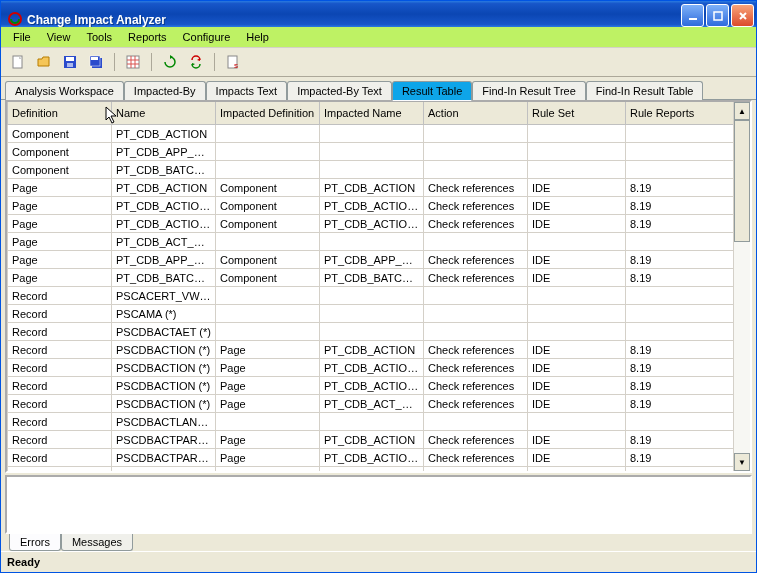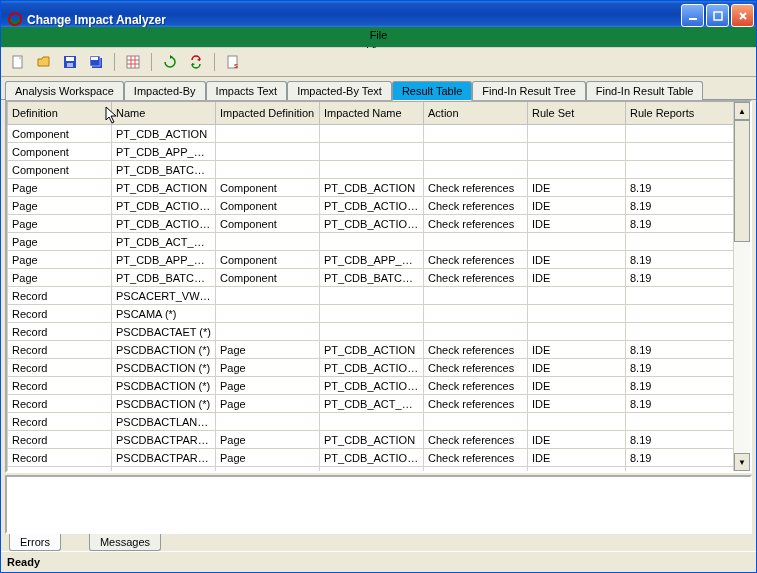--- a/index.html
+++ b/index.html
@@ -5,21 +5,21 @@
   html,body{margin:0;padding:0;font-family:Tahoma,Verdana,sans-serif;font-size:11px;color:#000;background:#ece9d8;}
   .window{width:757px;height:573px;box-sizing:border-box;border:1px solid #0054e3;background:#ece9d8;display:flex;flex-direction:column;}
   
   .titlebar{height:26px;background:linear-gradient(to bottom,#2a7ae0 0%,#1756c9 10%,#0b46b3 50%,#1756c9 90%,#2a7ae0 100%);display:flex;align-items:flex-end;color:white;font-weight:bold;padding:0 2px 0 6px;}
   .titlebar .app-icon{width:16px;height:16px;margin-right:4px;display:flex;align-items:center;justify-content:center;}
   .titlebar .title{flex:1;font-size:12px;text-shadow:1px 1px 0 #0a3a8a;}
   .win-btn{width:21px;height:21px;margin-left:2px;border-radius:3px;border:1px solid #fff;display:flex;align-items:center;justify-content:center;font-weight:bold;font-family:Arial;font-size:12px;cursor:pointer;}
   .win-btn.min,.win-btn.max{background:linear-gradient(to bottom,#7eb1f8,#2f6bdc);color:#fff;}
   .win-btn.close{background:linear-gradient(to bottom,#f8a47a,#db4a2c);color:#fff;}
   
-  .menubar{height:20px;background:#15803d;display:flex;align-items:center;padding:0 4px;border-bottom:1px solid #d4d0c8;flex-direction:column;}
+  .menubar{height:20px;background:#bef264;display:flex;align-items:center;padding:0 4px;border-bottom:1px solid #d4d0c8;}
   .menubar span{padding:2px 8px;cursor:default;}
   
   .toolbar{height:28px;background:#ece9d8;display:flex;align-items:center;padding:0 6px;gap:4px;border-bottom:1px solid #aca899;}
   .tbtn{width:20px;height:20px;border:1px solid transparent;display:flex;align-items:center;justify-content:center;cursor:pointer;}
   .tsep{width:1px;height:18px;background:#aca899;margin:0 3px;}
   
   .tabs{display:flex;align-items:flex-end;padding:4px 4px 0 4px;background:#ece9d8;position:relative;}
   .tab{padding:3px 9px;border:1px solid #919b9c;border-bottom:none;background:#f0f0eb;margin-right:0px;cursor:pointer;font-size:11px;position:relative;border-top-left-radius:3px;border-top-right-radius:3px;}
   .tab.active{background:#0ea5e9;z-index:2;border-bottom:1px solid #fcfcfe;margin-bottom:-1px;}
   .tabunderline{position:absolute;left:0;right:0;bottom:0;height:1px;background:#919b9c;}
@@ -29,21 +29,21 @@
   table{width:100%;border-collapse:collapse;table-layout:fixed;}
   th{background:#ece9d8;border:1px solid #c0c0c0;border-top:none;font-weight:normal;text-align:left;padding:2px 4px;height:18px;overflow:hidden;white-space:nowrap;text-overflow:clip;}
   td{border:1px solid #d4d0c8;padding:1px 4px;height:15px;overflow:hidden;white-space:nowrap;text-overflow:ellipsis;}
   .vscroll{width:16px;background:#f0f0f0;border-left:1px solid #d4d0c8;display:flex;flex-direction:column;}
   .vscroll .arrow{height:16px;background:#ece9d8;border:1px solid #919b9c;display:flex;align-items:center;justify-content:center;font-size:8px;cursor:pointer;}
   .vscroll .track{flex:1;background:#f7f7f3;}
   .vscroll .thumb{height:120px;background:#ece9d8;border:1px solid #919b9c;}
   
   .lower{height:55px;margin:2px 4px 0 4px;border:2px inset #fff;background:#fff;}
   
-  .lowertabs{display:flex;align-items:flex-end;padding:0 4px;margin:0 4px;gap:28px;}
+  .lowertabs{display:flex;align-items:flex-end;padding:0 4px;margin:0 4px;}
   .lowtab{padding:2px 10px;border:1px solid #919b9c;border-top:none;background:#f0f0eb;font-size:11px;cursor:pointer;border-bottom-left-radius:3px;border-bottom-right-radius:3px;}
   .lowtab.active{background:#fcfcfe;}
   
   .statusbar{height:20px;border-top:1px solid #fff;background:#ece9d8;display:flex;align-items:center;padding:0 6px;font-weight:bold;}
   svg{display:block}
   .cursor{position:absolute;width:16px;height:20px;pointer-events:none;}
 </style>
 </head>
 <body>
 

